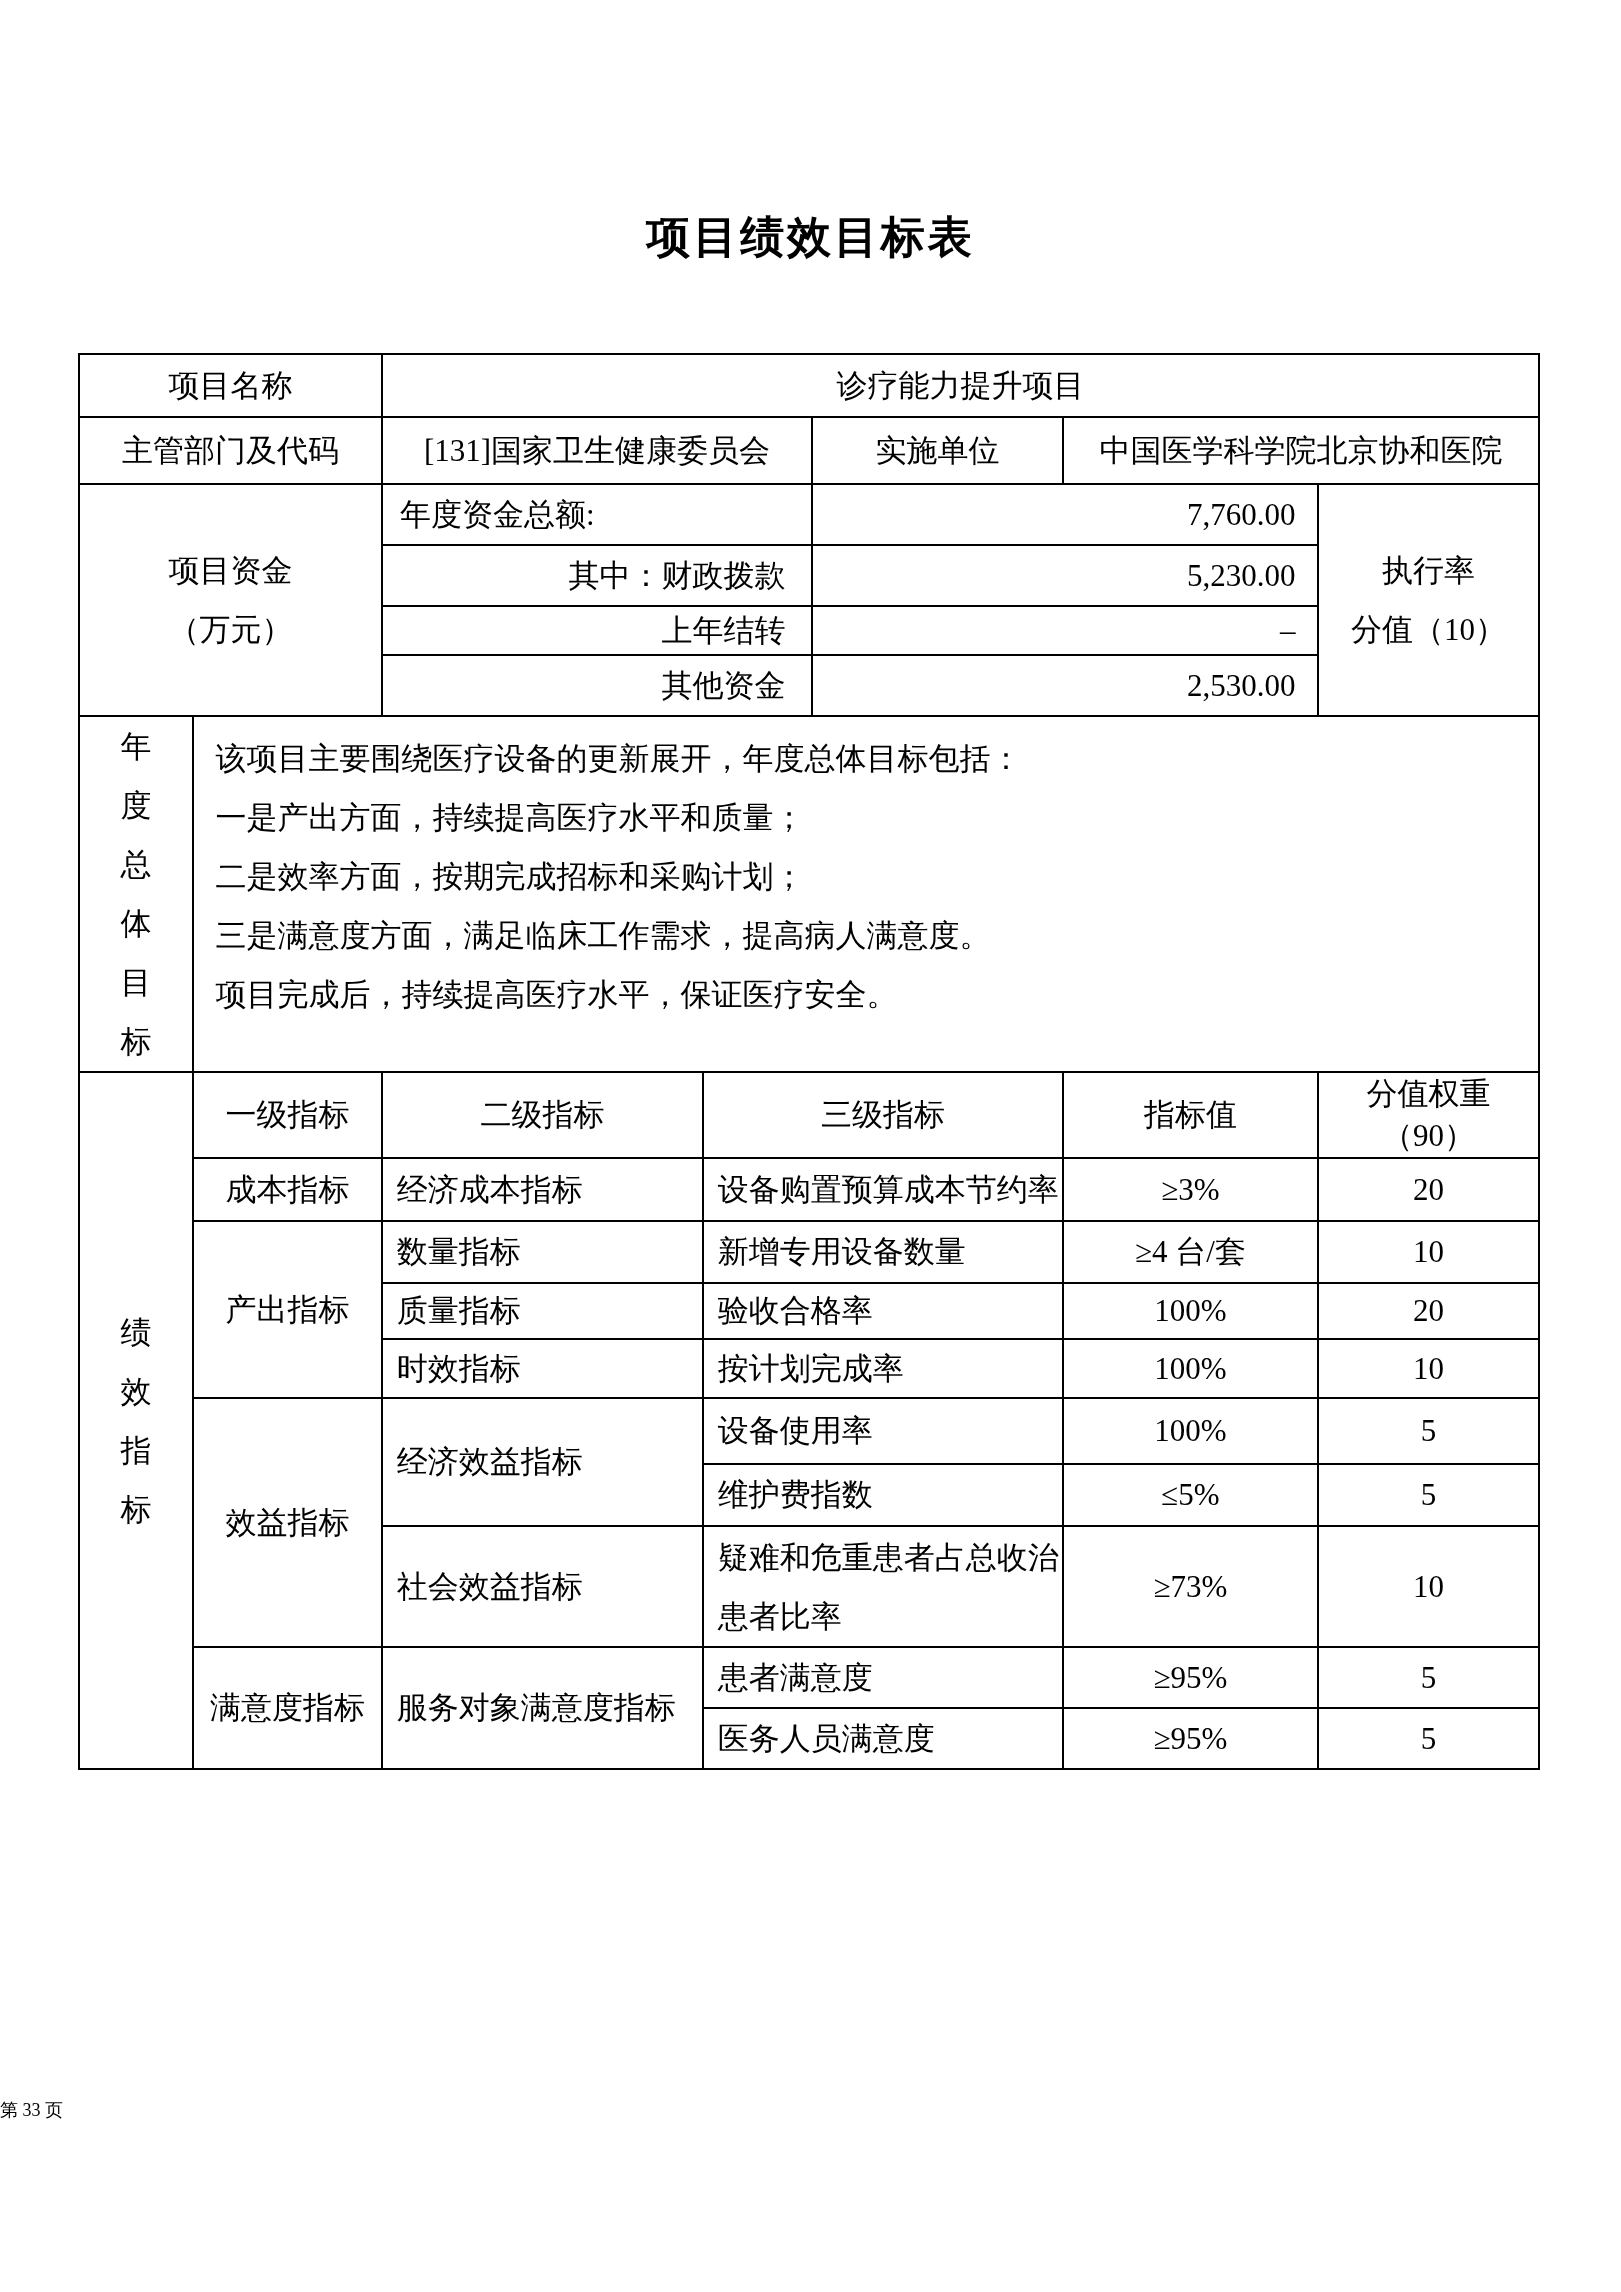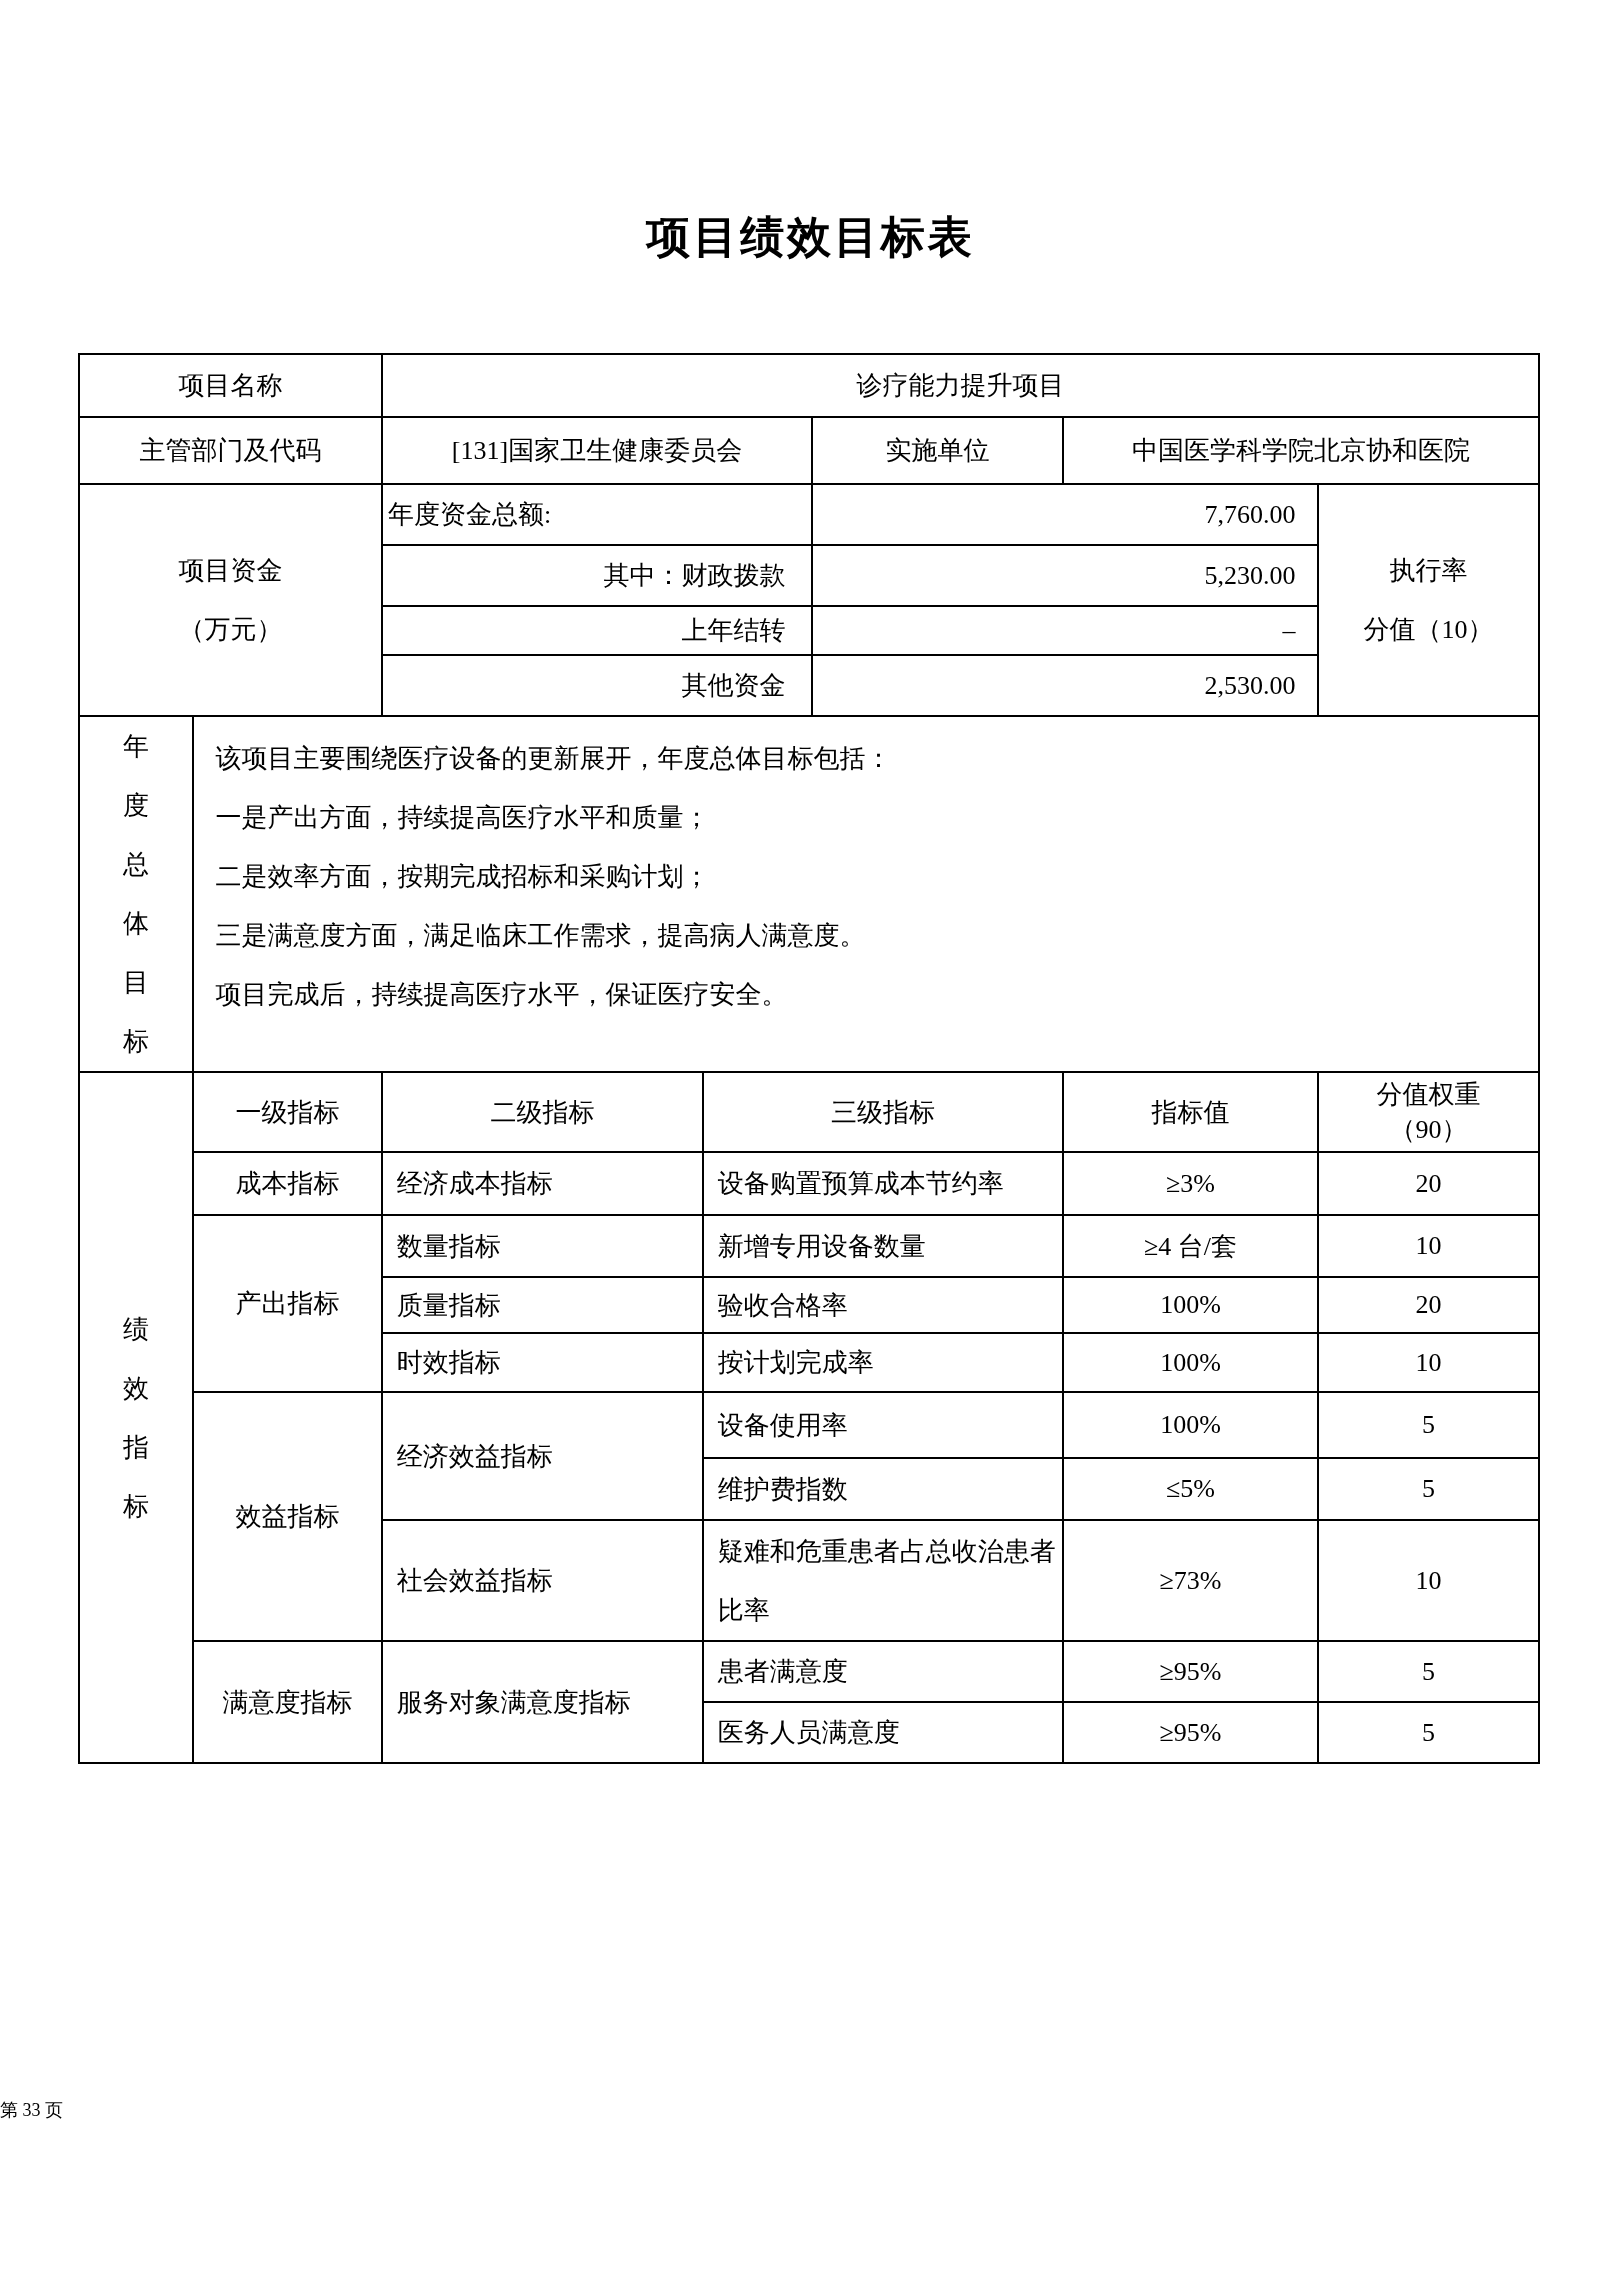--- a/index.html
+++ b/index.html
@@ -23,31 +23,31 @@
   .doc-subtitle{
     position:absolute;top:292px;left:0;width:100%;
     text-align:center;
     font-size:32px;
   }
   .tbl-wrap{position:absolute;left:78px;top:353px;}
   table{
     border-collapse:collapse;
     table-layout:fixed;
     width:1458px;
-    font-size:26px;
+    font-size:31px;
     border:2.9px solid #000;
   }
   td{
     border:2px solid #000;
     padding:0;
     vertical-align:middle;
     text-align:center;
     overflow:hidden;
   }
-  .al{text-align:left;padding-left:5px;}
+  .al{text-align:left;padding-left:17px;}
   .ar{text-align:right;padding-right:25.5px;}
   .num{text-align:right;padding-right:21.6px;}
   .indent{text-align:left;padding-left:13.7px;}
   .stack div{line-height:59px;}
   .vlabel div{line-height:59px;}
   .goal-cell{
     vertical-align:top;
     text-align:left;
     padding:11.8px 9.8px 0 21.6px;
   }

